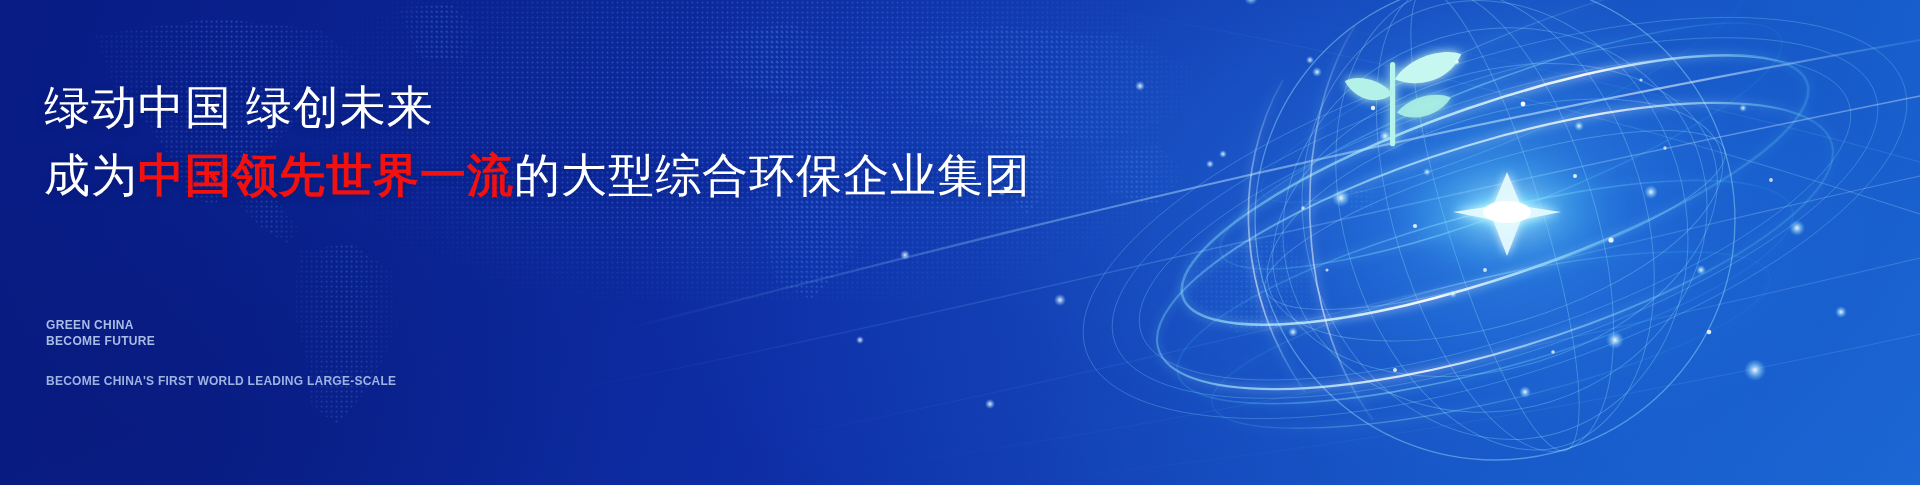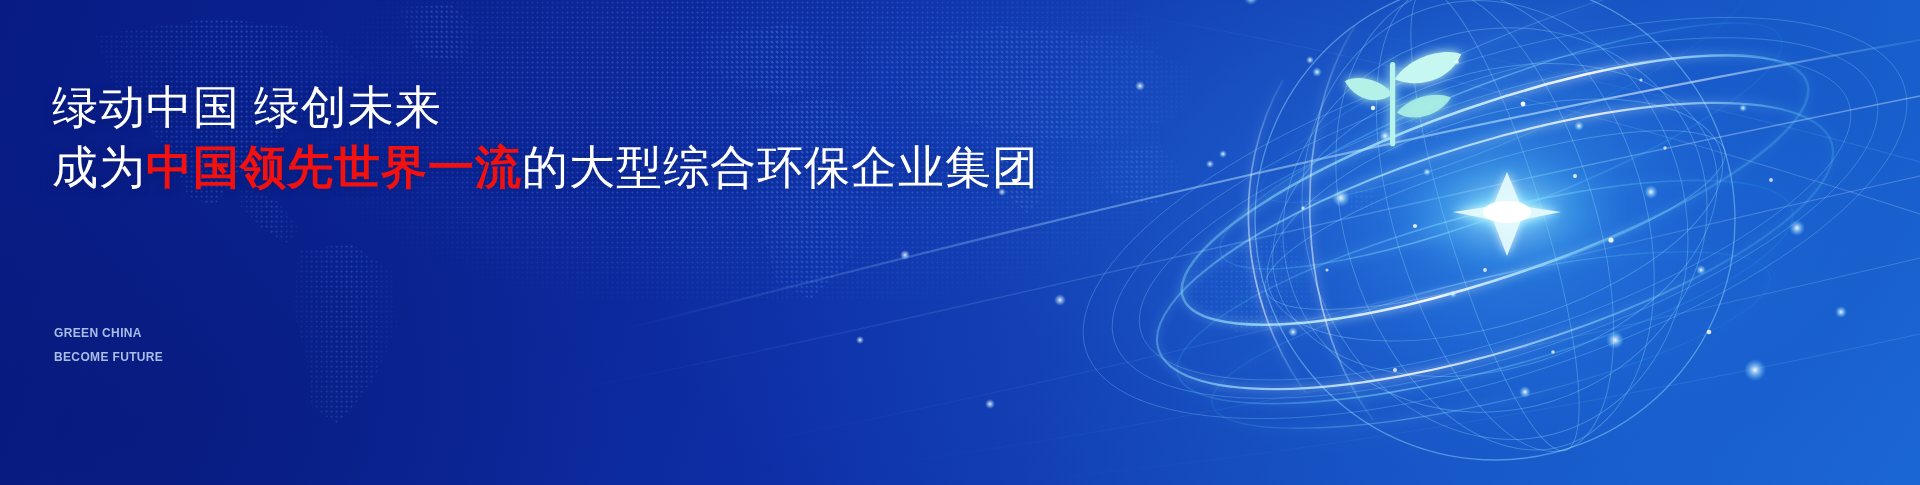--- a/index.html
+++ b/index.html
@@ -46,49 +46,49 @@
     pointer-events:none;
   }
   .globe svg{width:100%;height:100%;display:block;overflow:visible;}
 
   .sparkles{position:absolute;inset:0;pointer-events:none;}
   .sparkles svg{width:100%;height:100%;display:block;}
 
   
   .copy{
     position:absolute;
-    left:52px; top:0;
+    left:44px; top:0;
     width:1000px; height:355px;
   }
 
   .headline{
     position:absolute;
     left:0; top:78px;
     color:#ffffff;
     font-size:46px;
     line-height:1.30;
     letter-spacing:1px;
     font-weight:400;
     white-space:nowrap;
     text-shadow:0 1px 10px rgba(0,20,90,.45);
   }
   .headline .l1{display:block;}
-  .headline .l2{display:block;}
+  .headline .l2{display:block;margin-top:8px;}
   .hl-red{color:#f3110f;font-weight:700;}
 
   .slogan-en{
     position:absolute;
     left:2px; top:318px;
     color:#a9bde6;
     font-size:12px;
     font-weight:700;
     line-height:1.30;
     letter-spacing:.35px;
   }
-  .slogan-en span{display:block;margin-top:8px;}
+  .slogan-en span{display:block;}
 
   .desc-en{
     position:absolute;
     left:2px; top:374px;
     color:#9db3e2;
     font-size:12px;
     font-weight:700;
     line-height:1.30;
     letter-spacing:.25px;
   }
@@ -350,16 +350,17 @@
       <span class="l1">绿动中国 绿创未来</span>
       <span class="l2"><span>成为</span><span class="hl-red">中国领先世界一流</span><span>的大型综合环保企业集团</span></span>
     </div>
 
     <div class="slogan-en">
       <span>GREEN CHINA</span>
       <span>BECOME FUTURE</span>
     </div>
 
     <div class="desc-en">
+      <span>BECOME CHINA'S FIRST WORLD LEADING LARGE-SCALE</span>
     </div>
 
   </div>
 </div>
 
 </body></html>

